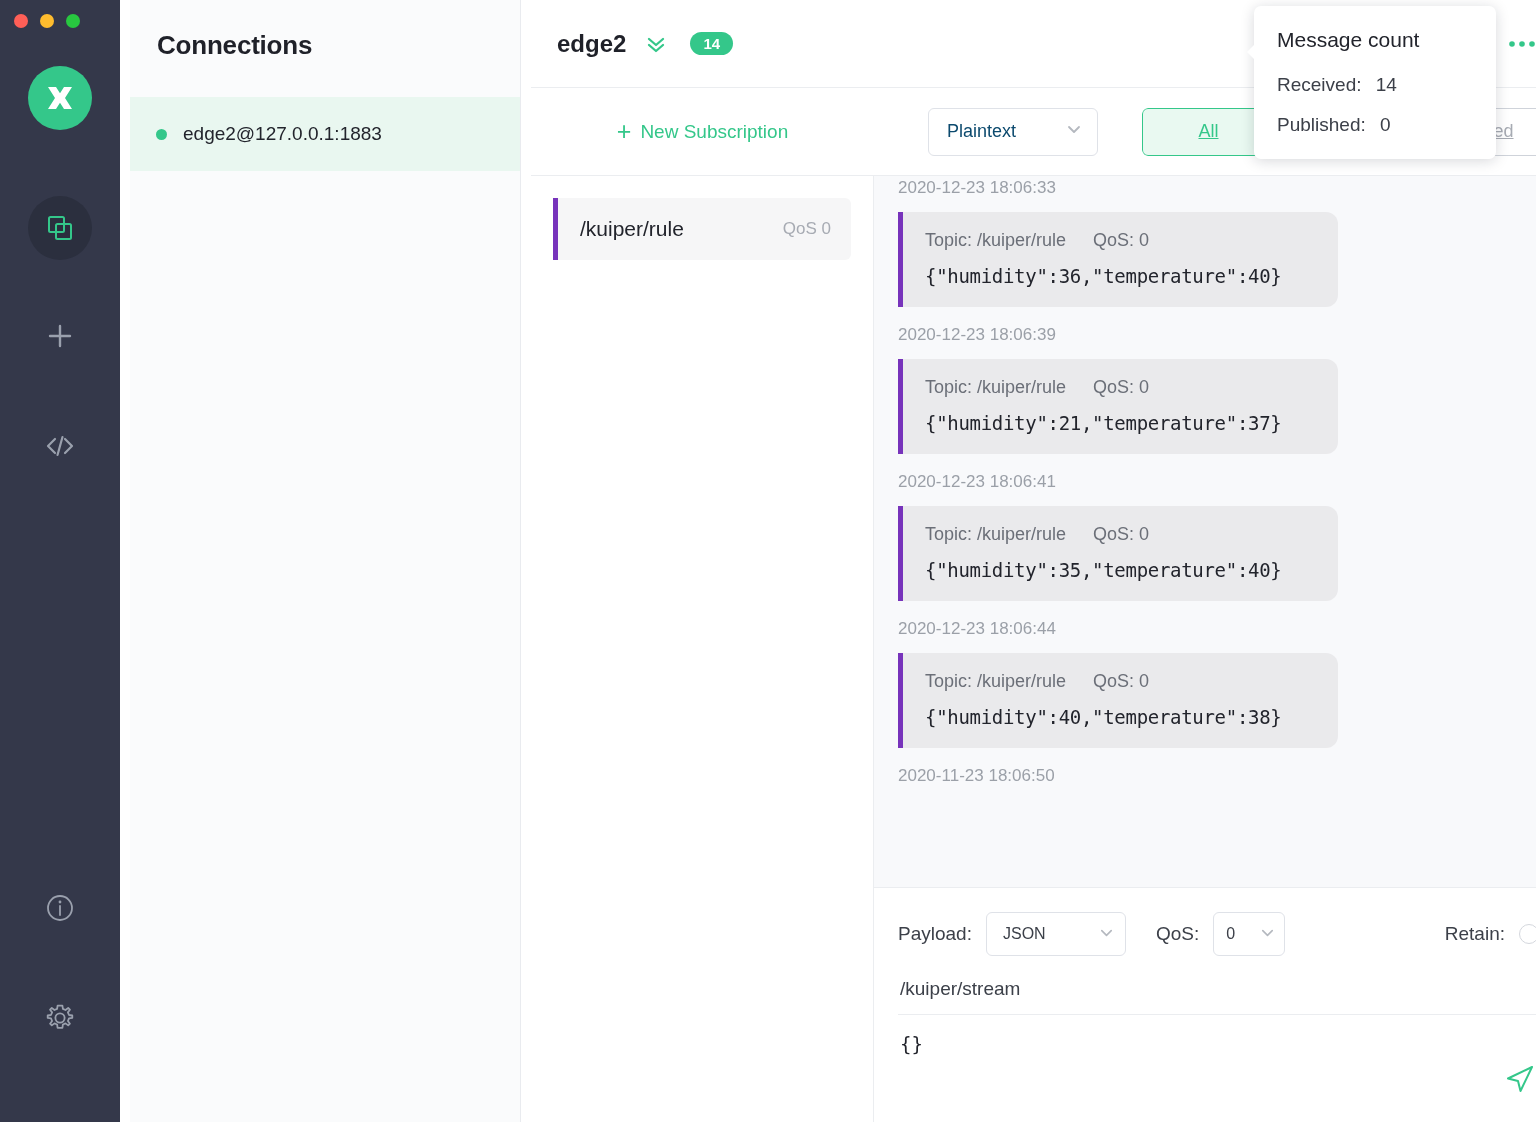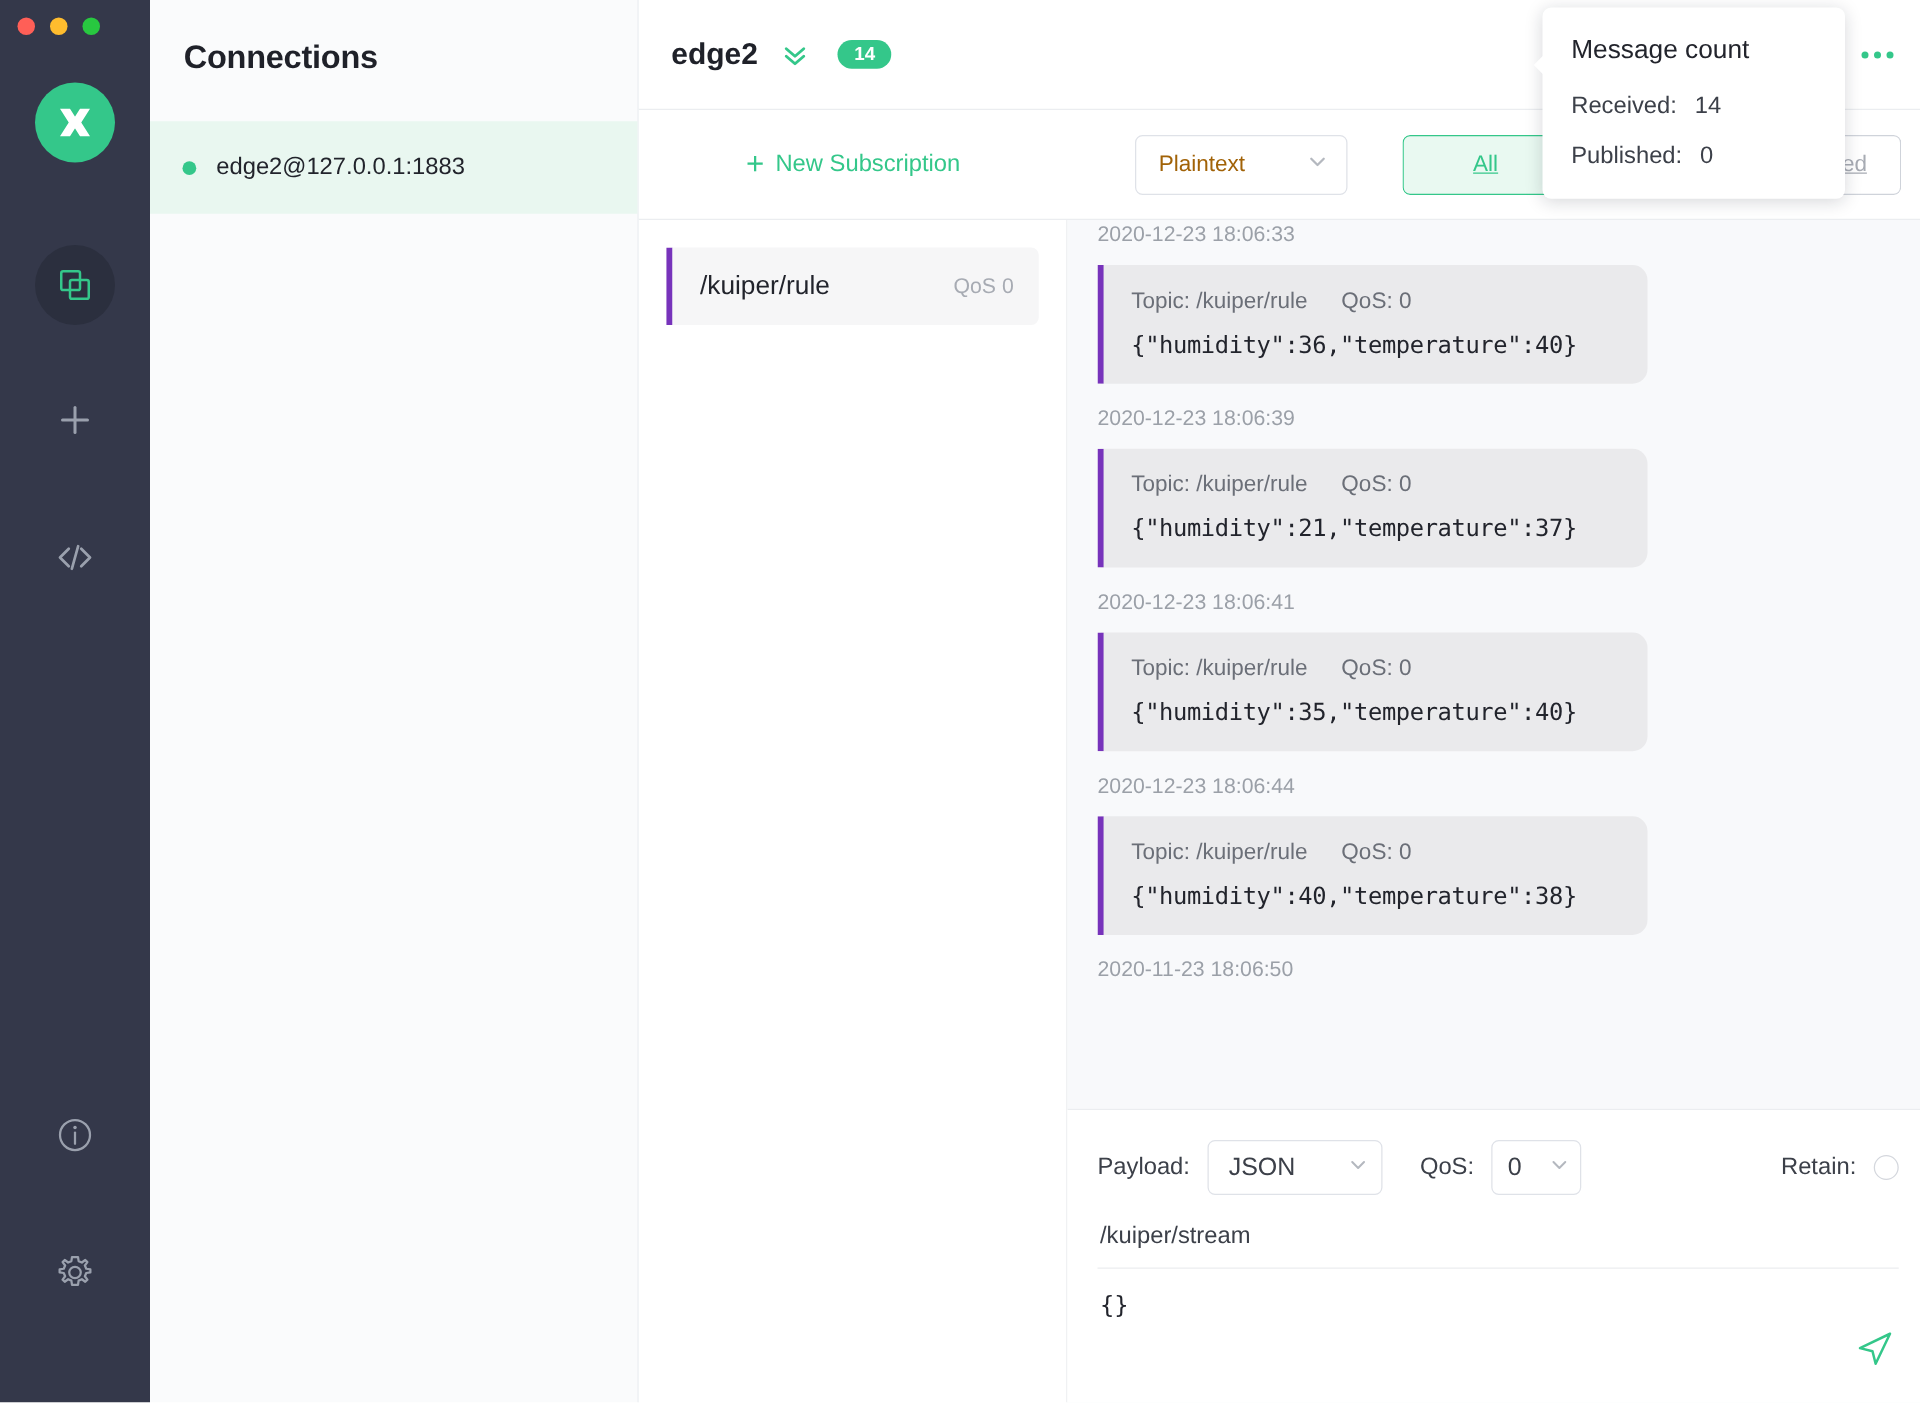--- a/index.html
+++ b/index.html
@@ -2,21 +2,21 @@
 <html><head>
 <meta charset="utf-8">
 <style>
   * { box-sizing: border-box; margin: 0; padding: 0; }
   html, body {
     width: 1536px; height: 1122px;
     font-family: "Liberation Sans", sans-serif;
     background: #ffffff;
     overflow: hidden;
   }
-  #app { position: relative; width: 1536px; height: 1122px; display: flex; }
+  #app { position: relative; width: 1536px; height: 1122px; display: flex; gap: 10px; }
 
   
   .rail {
     width: 120px; height: 1122px;
     background: #34384a;
     flex: 0 0 120px;
     position: relative;
   }
   .traffic { position: absolute; top: 14px; left: 14px; display: flex; gap: 12px; }
   .dot { width: 14px; height: 14px; border-radius: 50%; }
@@ -103,21 +103,21 @@
     background: none; border: none; cursor: pointer;
     font-family: inherit;
   }
   .newsub .plus { font-size: 25px; font-weight: 300; line-height: 1; }
   .tb-right { flex: 1; display: flex; align-items: center; padding-right: 22px; }
   .tb-gap { flex: 1; }
   .select-box {
     border: 1px solid #dfe2e8; border-radius: 6px;
     height: 48px; min-width: 170px;
     display: flex; align-items: center; justify-content: space-between;
-    padding: 0 14px 0 18px; font-size: 18px; color: #a16207;
+    padding: 0 14px 0 18px; font-size: 18px; color: #0c4a6e;
     background: #fff; margin-left: 54px;
   }
   .seg {
     display: flex; margin-left: 44px; border-radius: 6px; overflow: hidden;
   }
   .seg-btn {
     height: 48px; min-width: 133px;
     display: flex; align-items: center; justify-content: center;
     font-size: 18px; color: #a7abb3;
     border: 1px solid #cfd3da; border-left: none;
@@ -181,21 +181,21 @@
     background: #fff;
     border-top: 1px solid #ebedf0;
     padding: 20px 24px 0 24px;
     position: relative;
   }
   .pub-row { display: flex; align-items: center; height: 52px; }
   .pub-label { font-size: 19px; color: #3c4049; }
   .pub-select {
     border: 1px solid #dfe2e8; border-radius: 6px;
     height: 44px; display: flex; align-items: center; justify-content: space-between;
-    padding: 0 10px 0 16px; font-size: 20px; color: #3c4049; background: #fff;
+    padding: 0 10px 0 16px; font-size: 16px; color: #3c4049; background: #fff;
   }
   .pub-select.payload { width: 140px; margin-left: 14px; }
   .pub-select.qos { width: 72px; margin-left: 14px; padding: 0 8px 0 12px; }
   .pub-label.qos-lbl { margin-left: 30px; }
   .pub-spacer { flex: 1; }
   .retain-circle {
     width: 20px; height: 20px; border-radius: 50%;
     border: 1px solid #d4d7dd; background: #fff; margin-left: 14px;
   }
   .pub-topic {

